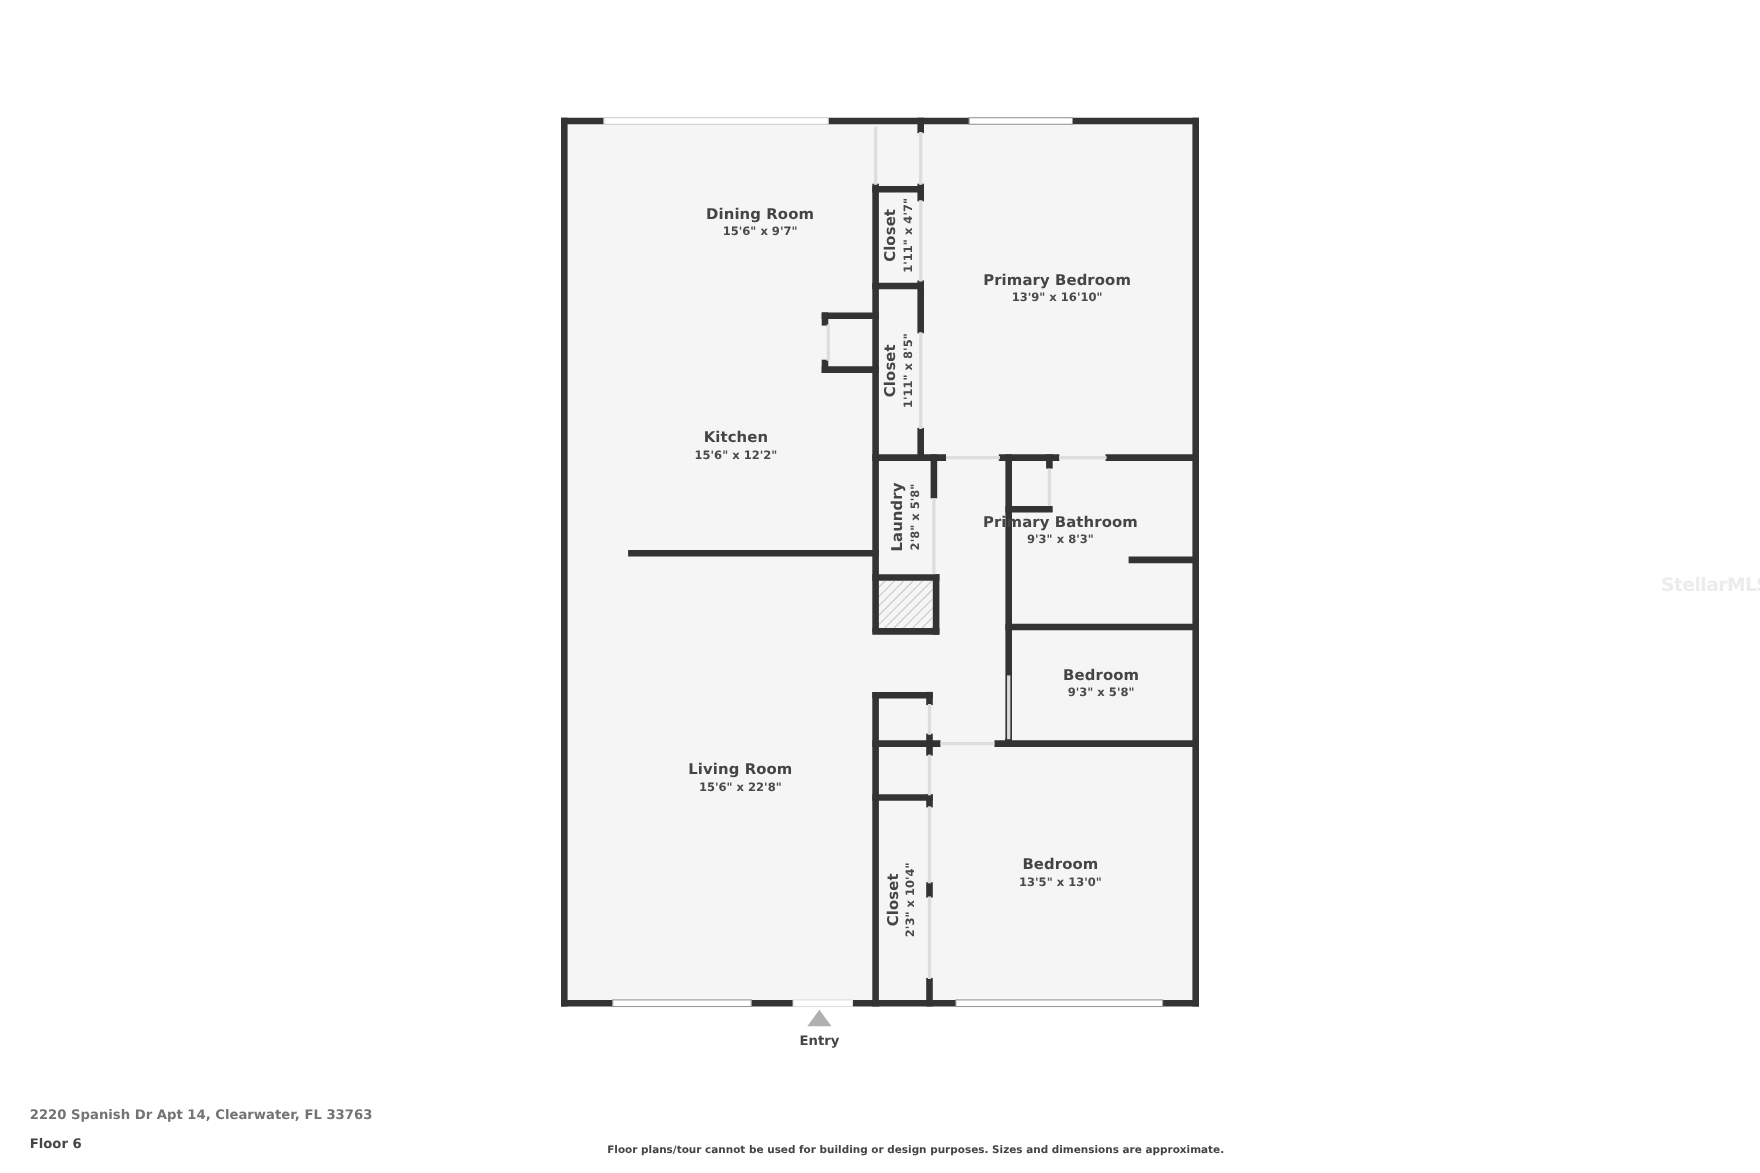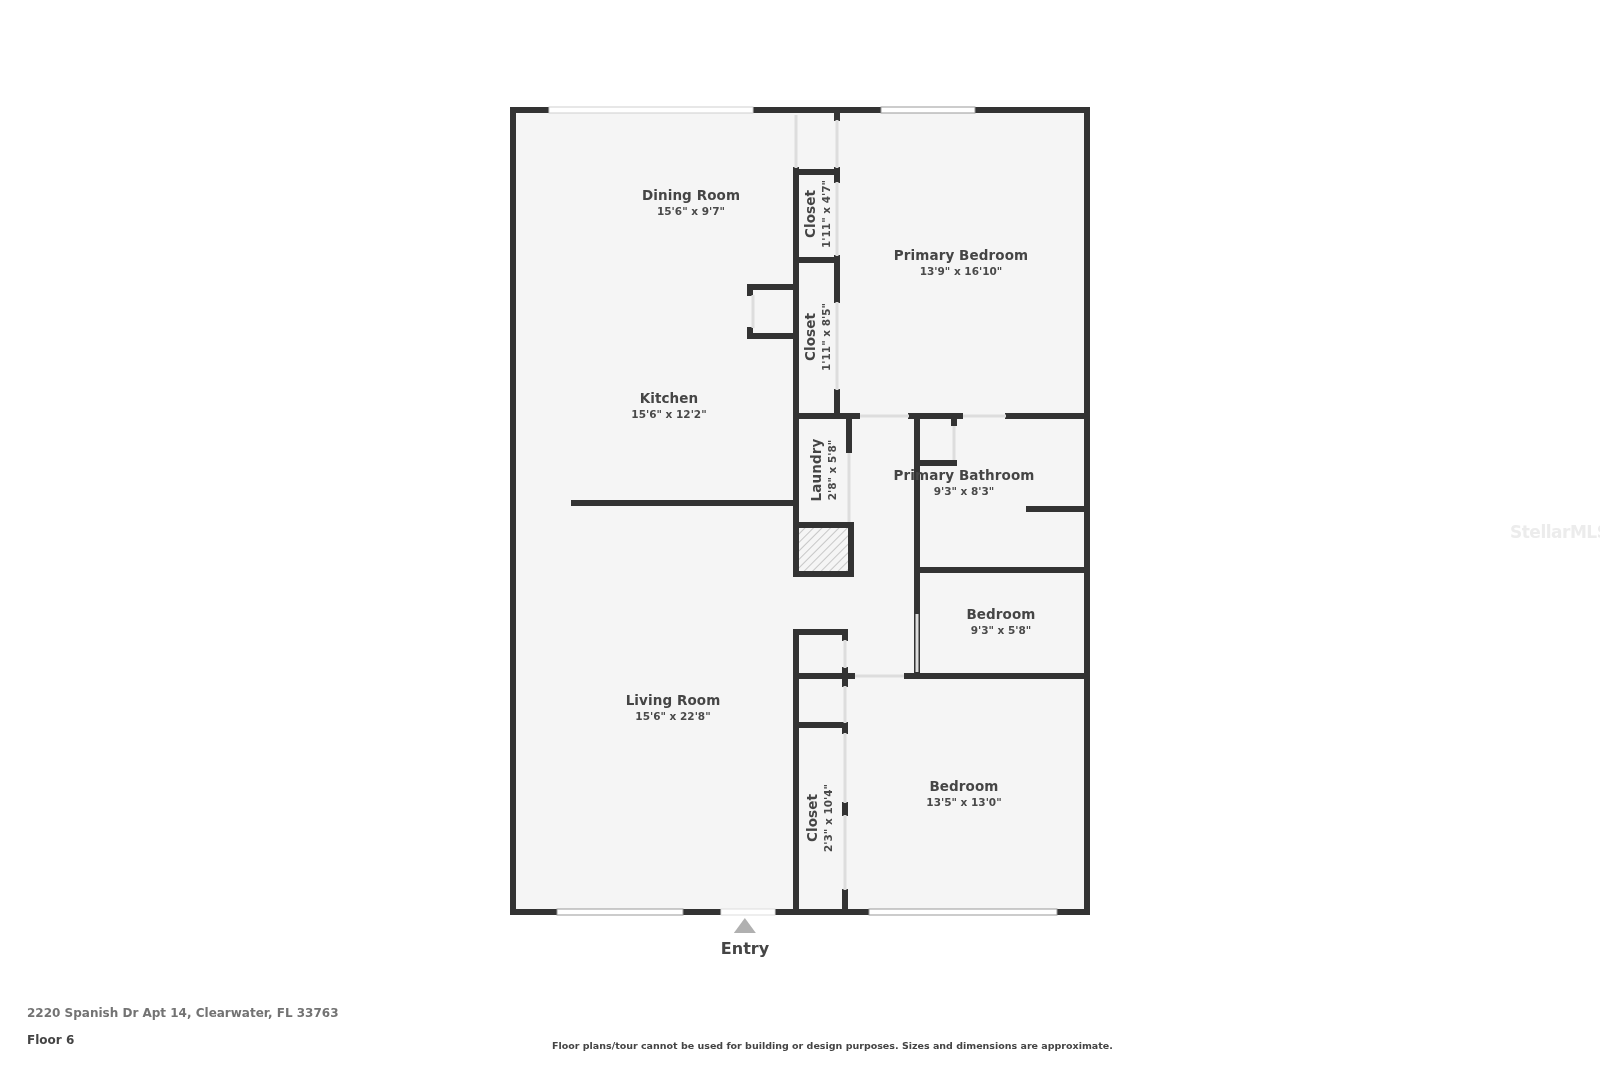--- a/index.html
+++ b/index.html
@@ -6,21 +6,21 @@
   body { width:1600px; height:1066px; position:relative; overflow:hidden;
          font-family:"DejaVu Sans","Liberation Sans",sans-serif; color:#3a3a3a; }
   .plan { position:absolute; left:0; top:0; width:1600px; height:1066px; }
   .room-label { position:absolute; text-align:center; transform:translate(-50%,-50%); white-space:nowrap; }
   .room-label .name { font-size:13.5px; font-weight:bold; color:#454545; letter-spacing:0.1px; }
   .room-label .dim { font-size:10.5px; font-weight:bold; color:#4a4a4a; margin-top:2px; }
   .room-label.vert { transform:translate(-50%,-50%) rotate(-90deg); }
   .entry { position:absolute; left:745px; top:918px; transform:translateX(-50%); text-align:center; }
   .entry .arrow { width:0; height:0; margin:0 auto; border-left:11px solid transparent;
                   border-right:11px solid transparent; border-bottom:15px solid #b0b0b0; }
-  .entry .label { font-size:16px; font-weight:bold; color:#454545; margin-top:6px; }
+  .entry .label { font-size:12px; font-weight:bold; color:#454545; margin-top:6px; }
   .address { position:absolute; left:27px; top:1006px; font-size:12px; font-weight:bold; color:#737373; }
   .floor { position:absolute; left:27px; top:1033px; font-size:12px; font-weight:bold; color:#444; }
   .disclaimer { position:absolute; left:552px; top:1040px; font-size:9.5px; font-weight:bold; color:#444;text-align:center; }
   .watermark { position:absolute; left:1510px; top:522px; font-size:17px; font-weight:bold;
                color:#ececec; letter-spacing:-0.5px; }
 </style>
 </head>
 <body>
 
 <svg class="plan" width="1600" height="1066" viewBox="0 0 1600 1066">

